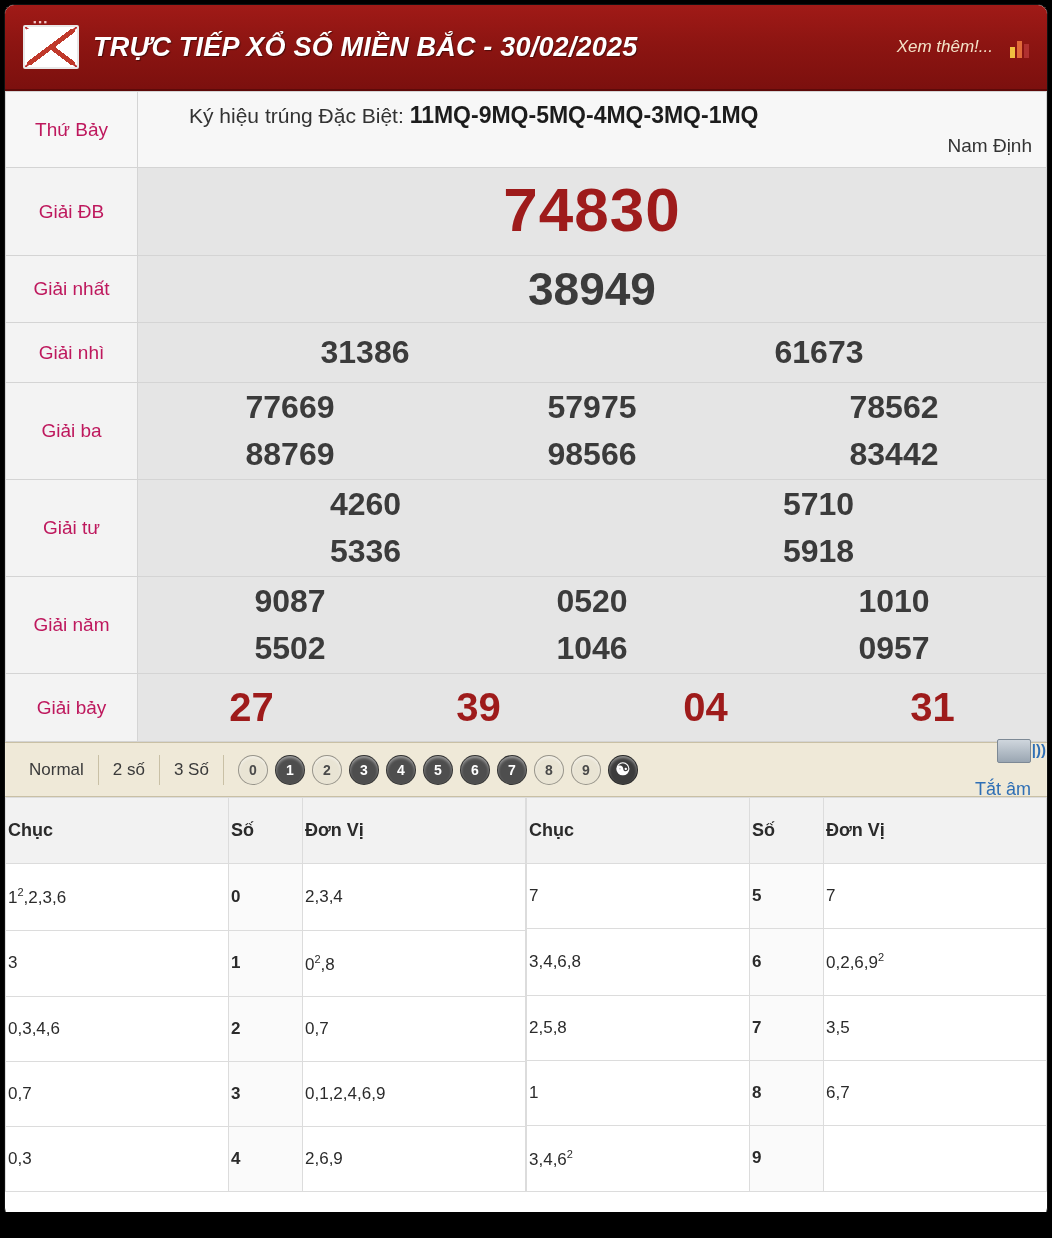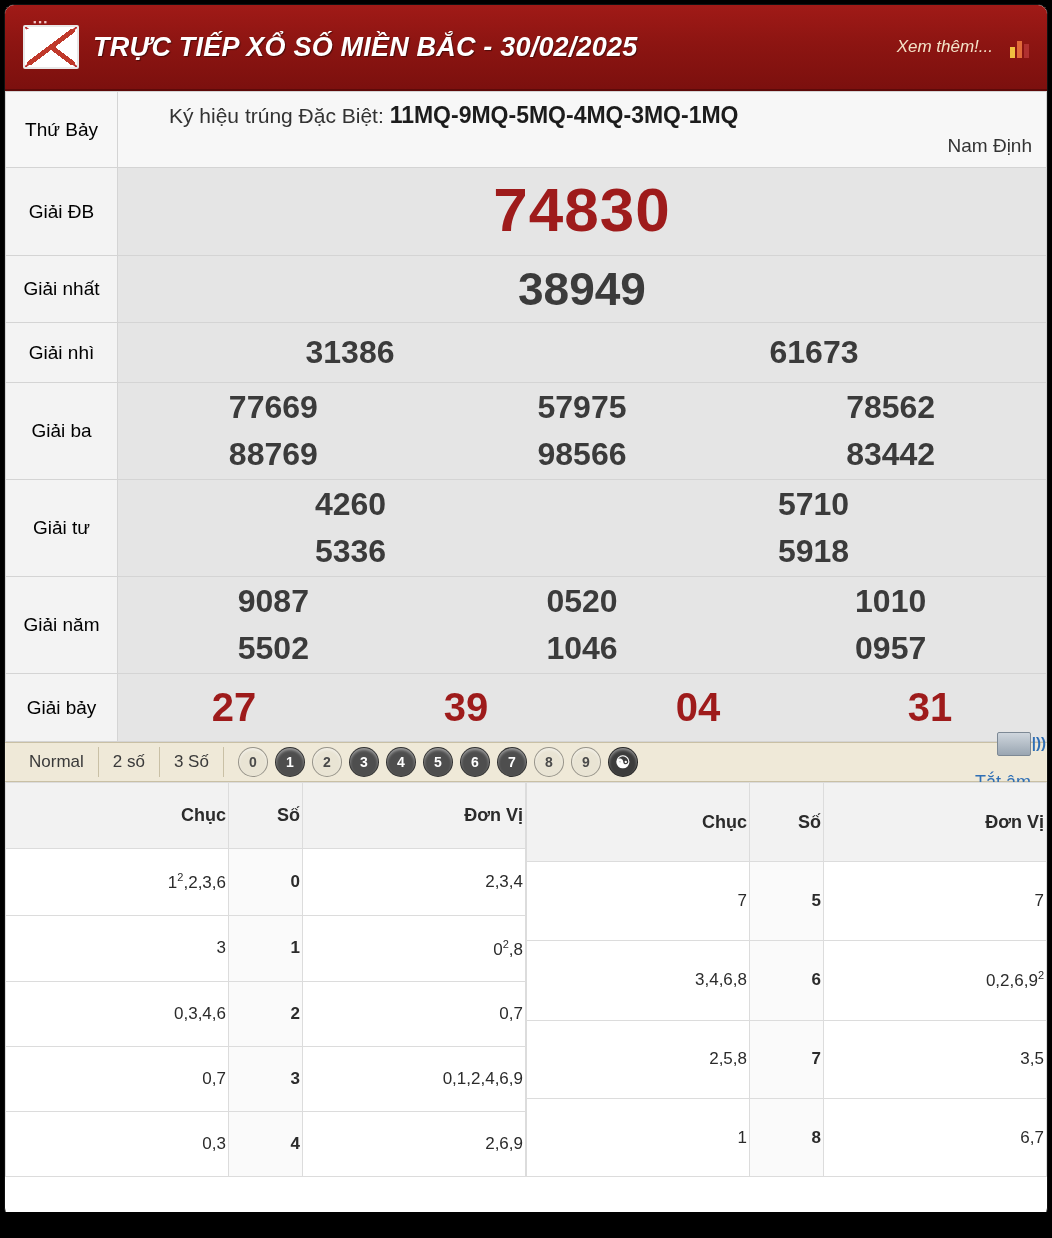--- a/index.html
+++ b/index.html
@@ -96,24 +96,24 @@
   table.results {
     width: 100%;
     border-collapse: collapse;
     table-layout: fixed;
   }
   table.results td {
     border: 1px solid #d4d4d4;
     vertical-align: middle;
   }
   .lbl {
-    width: 112px;
+    width: 132px;
     text-align: center;
     font-size: 19px;
-    color: #000000;
+    color: #be185d;
     background: #f3f3f3;
     padding: 6px 2px;
   }
   .val {
     background: #e5e5e5;
     text-align: center;
     color: #3b3b3b;
     font-weight: bold;
   }
   .row-sym td { background: #f7f7f7; padding: 10px 14px; }
@@ -141,21 +141,21 @@
   .grid2, .grid3, .grid4 {
     display: grid;
     width: 100%;
   }
   .grid2 { grid-template-columns: 1fr 1fr; }
   .grid3 { grid-template-columns: 1fr 1fr 1fr; }
   .grid4 { grid-template-columns: 1fr 1fr 1fr 1fr; }
   .cellnum { padding: 5px 0; }
   
   .toolbar {
-    height: 40px;
+    height: 55px;
     background: #efe9d8;
     border-top: 1px solid #c9c0a5;
     border-bottom: 1px solid #c9c0a5;
     display: flex;
     align-items: center;
     padding: 0 10px;
     gap: 0;
   }
   .tb-seg {
     font-size: 17px;
@@ -215,21 +215,21 @@
     display: flex;
     background: #ffffff;
   }
   table.st {
     width: 50%;
     border-collapse: collapse;
     table-layout: fixed;
   }
   table.st th, table.st td {
     border: 1px solid #dcdcdc;
-    text-align: right;
+    text-align: left;
     font-size: 17px;
     color: #2b2b2b;
     padding: 22px 2px;
     height: 38px;
   }
   table.st th {
     background: #f2f2f2;
     font-weight: bold;
     font-size: 18px;
   }
@@ -438,19 +438,24 @@
         <tr>
           <td>2,5,8</td>
           <td class="num">7</td>
           <td>3,5</td>
         </tr>
         <tr>
           <td>1</td>
           <td class="num">8</td>
           <td>6,7</td>
         </tr>
+        <tr>
+          <td>3,4,6<sup>2</sup></td>
+          <td class="num">9</td>
+          <td></td>
+        </tr>
       </tbody>
         </table>
     </div>
 
   </div>
   <div class="bottom-bar"></div>
 </div>
 
 </body></html>

